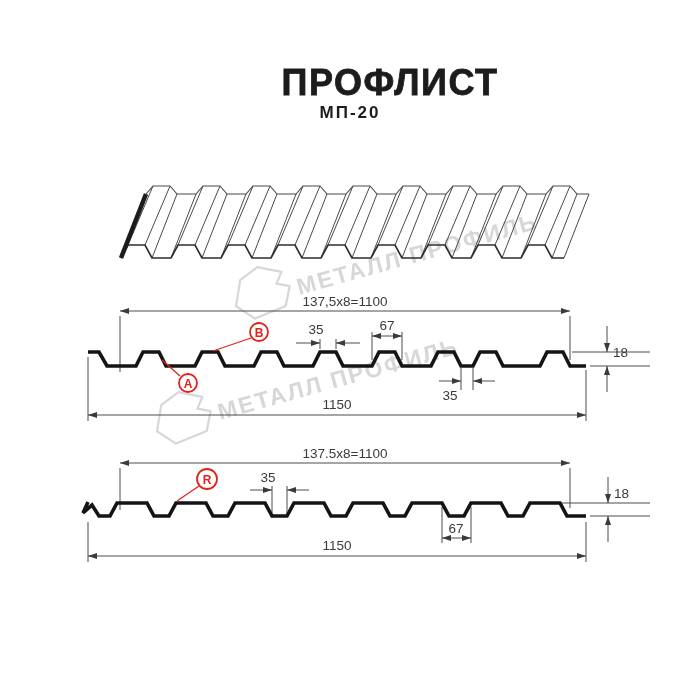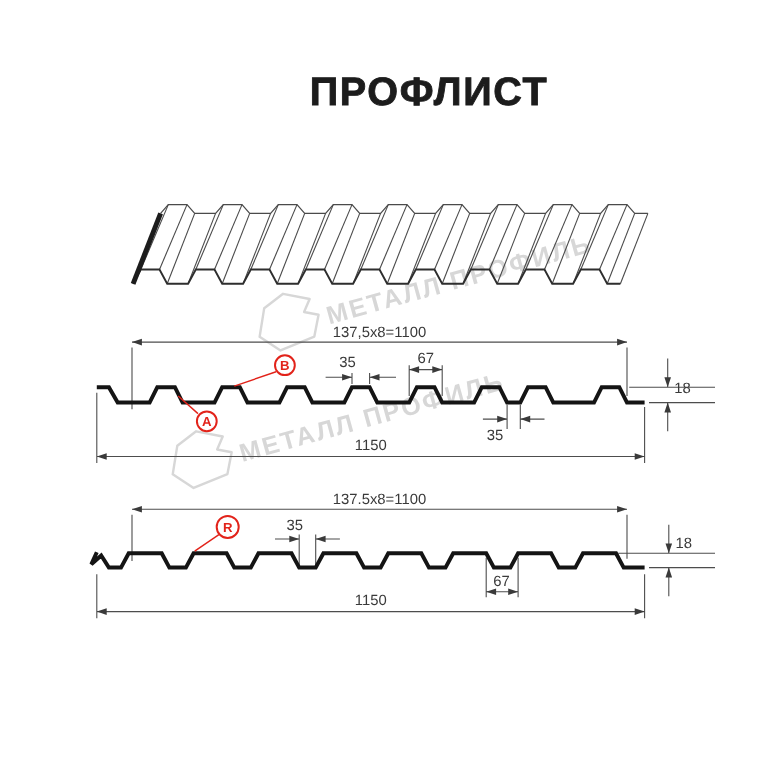--- a/index.html
+++ b/index.html
@@ -21,20 +21,21 @@
   .lbl{font-size:12px;font-weight:bold;fill:var(--accent-red,#e2231a);text-anchor:middle;}
   .wm-text{font-size:23px;font-weight:bold;letter-spacing:2px;fill:var(--watermark-gray,#d7d7d7);}
   .wm-shape{stroke:var(--watermark-gray,#d7d7d7);stroke-width:2.2;fill:none;stroke-linejoin:round;}
 </style>
 </head>
 <body>
 
 <div class="stage">
 
   <div class="abs title">ПРОФЛИСТ</div>
+  <div class="abs subtitle">МП-20</div>
 
   <svg width="700" height="700" viewBox="0 0 700 700">
 
     <g transform="translate(225,274) rotate(-15.5)">
       <path class="wm-shape" d="M2,34 L13,10 L33,2 L55,13 L47,23 L59,29 L50,47 L17,51 Z"></path>
       <text class="wm-text" x="66" y="40">МЕТАЛЛ ПРОФИЛЬ</text>
     </g>
 
     <g transform="translate(146,399) rotate(-15.5)">
       <path class="wm-shape" d="M2,34 L13,10 L33,2 L55,13 L47,23 L59,29 L50,47 L17,51 Z"></path>

